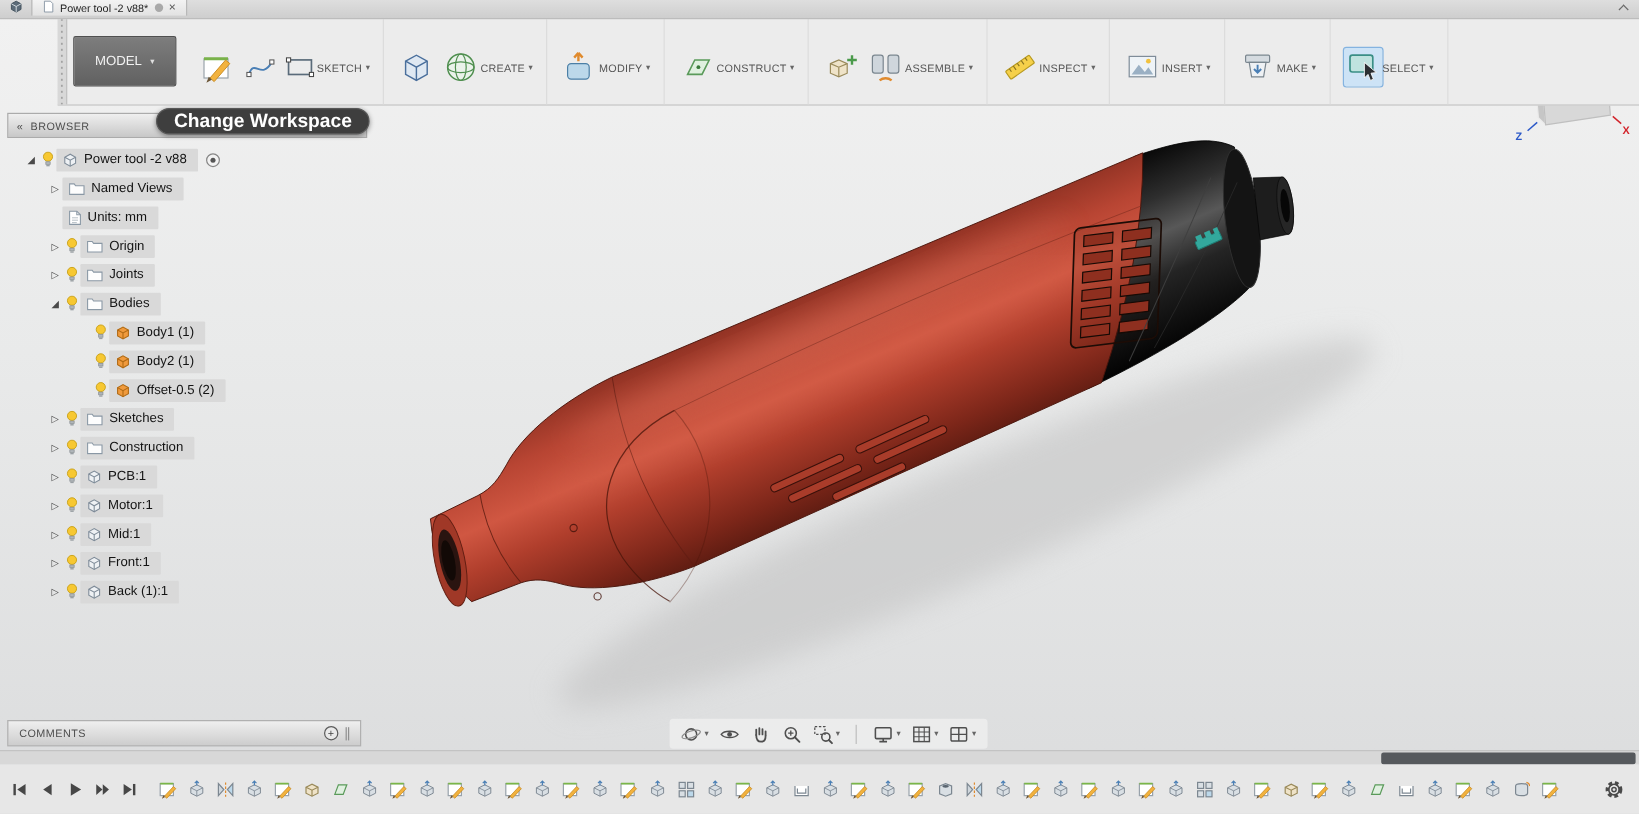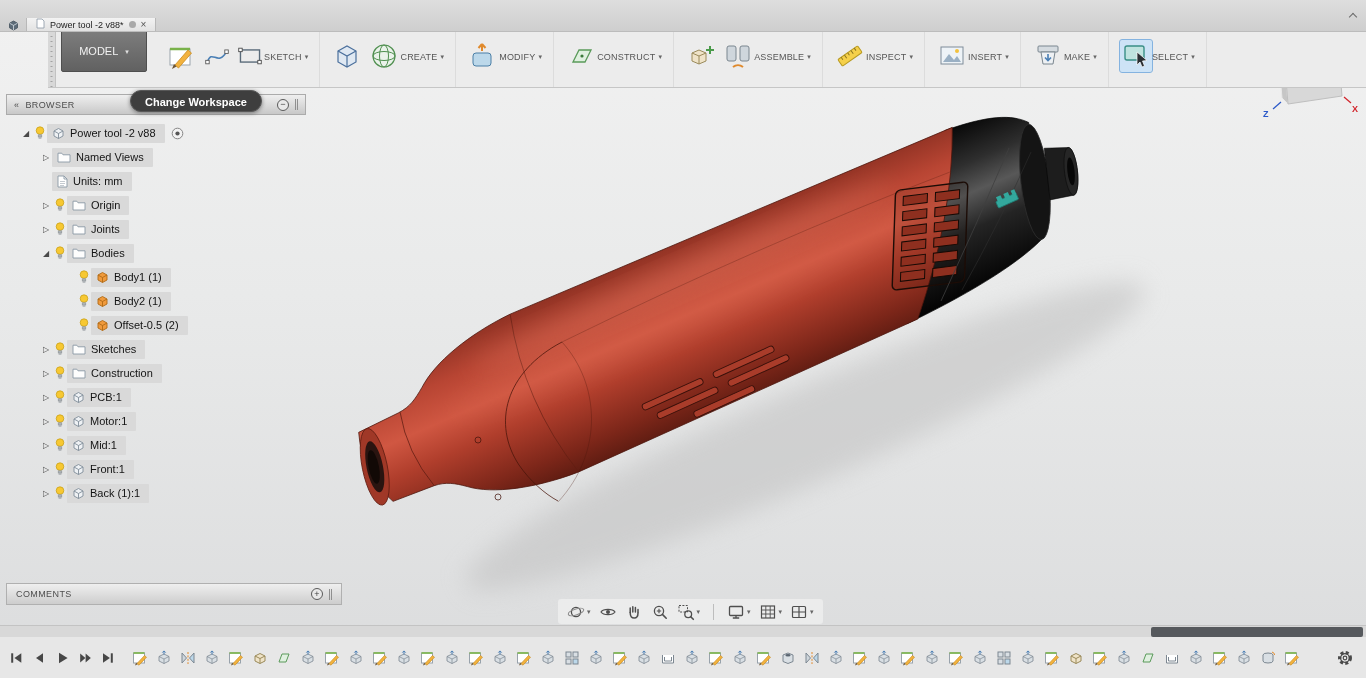--- a/index.html
+++ b/index.html
@@ -1,21 +1,21 @@
 <!DOCTYPE html>
 <html><head>
 <meta charset="utf-8">
 <style>
 *{margin:0;padding:0;box-sizing:border-box;}
 html,body{width:1366px;height:678px;background:#e4e4e4;overflow:hidden;}
 body{font-family:"Liberation Sans",sans-serif;font-size:11px;color:#333;}
 #app{position:relative;width:1366px;height:678px;overflow:hidden;background:#e4e4e4;}
 
 
-#tabbar{position:absolute;top:0;left:0;right:0;height:32px;background:linear-gradient(#dedede,#cecece);border-bottom:1px solid #bcbcbc;display:flex;align-items:flex-end;z-index:30;}
+#tabbar{position:absolute;top:0;left:0;right:0;height:16px;background:linear-gradient(#dedede,#cecece);border-bottom:1px solid #bcbcbc;display:flex;align-items:flex-start;z-index:30;}
 .app-icon{width:26px;display:flex;align-items:center;justify-content:center;}
 .doc-tab{display:flex;align-items:center;gap:5px;padding:0 9px;background:linear-gradient(#f3f3f3,#e2e2e2);border-left:1px solid #b8b8b8;border-right:1px solid #b8b8b8;font-size:9px;color:#222;}
 .tab-badge{width:7px;height:7px;border-radius:50%;background:#a9a9a9;display:inline-block;}
 .tab-close{color:#555;font-size:10px;line-height:10px;}
 #collapse-toolbar{margin-left:auto;margin-right:10px;align-self:center;}
 .chev-up{display:inline-block;width:6px;height:6px;border-left:1.6px solid #6a6a6a;border-top:1.6px solid #6a6a6a;transform:rotate(45deg);}
 
 
 #toolbar{position:absolute;top:16px;left:0;right:0;height:72px;background:#ececec;border-bottom:1px solid #c6c6c6;display:flex;z-index:29;margin-left:48px;}
 #toolbar .lgrip{width:8px;height:100%;background-color:#d8d8d8;background-image:radial-gradient(#a2a2a2 1px,transparent 1.1px);background-size:6px 5px;background-position:center;border-right:1px solid #c2c2c2;}
@@ -28,21 +28,21 @@
 .ticon{display:flex;align-items:center;justify-content:center;padding:1px;border-radius:2px;}
 .ticon.active{background:#cde3f6;outline:1px solid #84b3e0;}
 .caret{font-size:7px;color:#666;line-height:1;}
 
 
 #browser{position:absolute;left:6px;top:94px;width:300px;z-index:20;}
 .panel-header{height:21px;background:linear-gradient(#efefef,#c8c8c8);border:1px solid #ababab;display:flex;align-items:center;gap:6px;padding:0 7px;font-size:9px;color:#4e4e4e;letter-spacing:.4px;}
 .hdr-title{flex:1;}
 .circle-btn{width:12px;height:12px;border:1px solid #5a5a5a;border-radius:50%;display:inline-flex;align-items:center;justify-content:center;font-size:9px;line-height:1;color:#3f3f3f;background:#e9e9e9;}
 .grip-dots{width:3px;height:11px;border-left:1px solid #8f8f8f;border-right:1px solid #8f8f8f;}
-#ws-tooltip{position:absolute;left:124px;top:-4px;height:22px;line-height:22px;padding:0 14px;background:#3e3e3e;border:1px solid #585858;color:#fff;font-size:11px;font-weight:bold;border-radius:11px;box-shadow:0 1px 4px rgba(0,0,0,.45);z-index:26;white-space:nowrap;}
+#ws-tooltip{position:absolute;left:124px;top:-4px;height:22px;line-height:22px;padding:0 14px;background:#3e3e3e;border:1px solid #585858;color:#fff;font-size:16px;font-weight:bold;border-radius:11px;box-shadow:0 1px 4px rgba(0,0,0,.45);z-index:26;white-space:nowrap;}
 #tree{margin-top:6px;}
 .trow{height:24px;display:flex;align-items:center;}
 .arr{width:12px;flex:none;text-align:center;font-size:8px;color:#4a4a4a;}
 .bulb{width:15px;flex:none;display:flex;justify-content:center;}
 .pill{display:flex;align-items:center;gap:5px;background:#d9d9d9;height:19px;padding:0 9px 0 5px;border-radius:1px;font-size:11px;color:#141414;white-space:nowrap;}
 .pill .mi{display:flex;align-items:center;}
 .radio{margin-left:6px;display:flex;align-items:center;}
 
 
 #viewport-bg{position:absolute;left:0;top:16px;width:1366px;height:662px;background:linear-gradient(#f1f1f1 0%,#e9eaea 42%,#dbdcdd 100%);z-index:1;}
@@ -50,21 +50,21 @@
 
 
 #viewcube{position:absolute;right:4px;top:34px;width:108px;height:92px;z-index:15;}
 
 
 #navbar{position:absolute;left:558px;top:599px;height:25px;display:flex;align-items:center;gap:8px;padding:0 9px;background:rgba(242,242,242,.65);border-radius:3px;z-index:18;}
 .nav-item{display:flex;align-items:center;gap:2px;}
 .nav-div{width:1px;height:16px;background:#bdbdbd;margin:0 5px;}
 
 
-#comments{position:absolute;left:6px;top:583px;width:336px;height:22px;background:linear-gradient(#efefef,#cdcdcd);border:1px solid #b0b0b0;display:flex;align-items:center;gap:6px;padding:0 9px;font-size:9px;color:#4e4e4e;letter-spacing:.4px;z-index:18;}
+#comments{position:absolute;left:6px;top:600px;width:295px;height:22px;background:linear-gradient(#efefef,#cdcdcd);border:1px solid #b0b0b0;display:flex;align-items:center;gap:6px;padding:0 9px;font-size:9px;color:#4e4e4e;letter-spacing:.4px;z-index:18;}
 #comments .hdr-title{flex:1;}
 
 
 #hscroll{position:absolute;left:0;right:0;top:625px;height:12px;background:#d8d8d8;border-top:1px solid #c3c3c3;z-index:17;}
 #hscroll .thumb{position:absolute;right:3px;top:1px;width:212px;height:10px;background:#56595d;border-radius:2px;}
 
 
 #timeline{position:absolute;left:0;right:0;top:637px;height:41px;background:#e7e7e7;display:flex;align-items:center;padding-left:9px;z-index:17;}
 #playback{display:flex;align-items:center;gap:9px;margin-right:15px;}
 .pb-btn{display:flex;align-items:center;}

